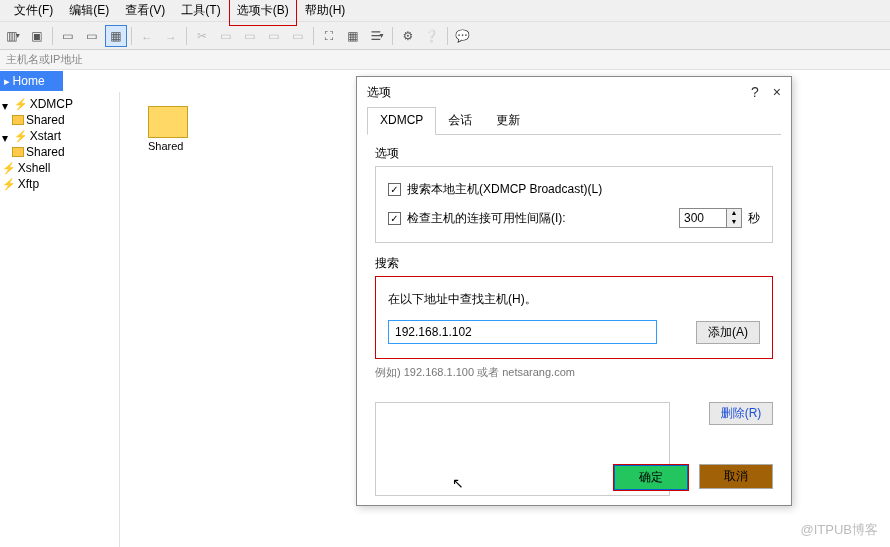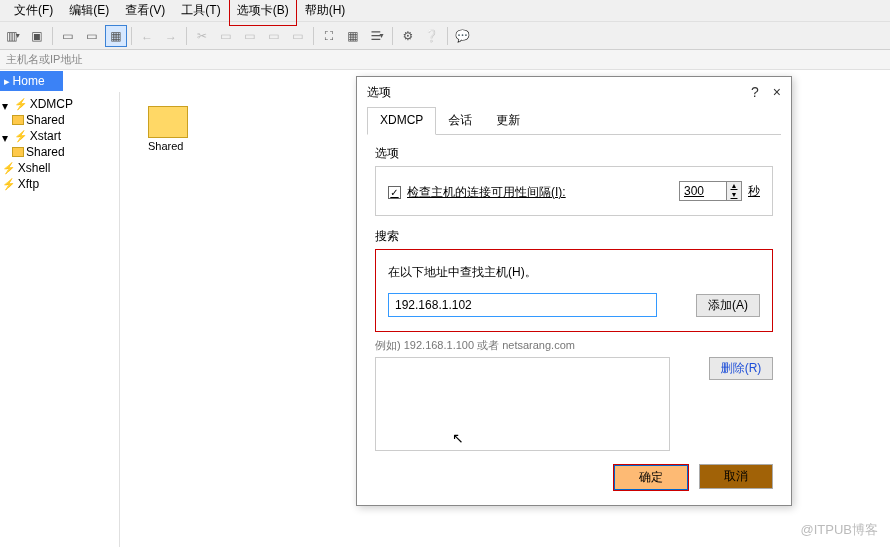--- a/index.html
+++ b/index.html
@@ -44,38 +44,38 @@
 .dlg-body { padding: 10px 18px; }
 
 .group { border: none; margin-bottom: 12px; }
 .group-title { font-size: 12px; margin-bottom: 4px; }
 .group-box { border: 1px solid #ccc; padding: 14px 12px; }
 .group-box.red { border: 1px solid #c00; }
 
 .chk-row { display: flex; align-items: center; gap: 6px; margin-bottom: 10px; }
 .chk { width: 13px; height: 13px; border: 1px solid #666; display: inline-flex; align-items: center; justify-content: center; font-size: 10px; }
 .chk::after { content: "✓"; }
-.spin-row { display: flex; align-items: flex-end; justify-content: space-between; text-decoration: underline; }
+.spin-row { display: flex; align-items: center; justify-content: space-between; }
 .spin-right { display: flex; align-items: center; gap: 6px; }
 .spin { display: flex; border: 1px solid #888; }
 .spin input { width: 46px; border: none; padding: 2px 4px; font-size: 12px; }
 .spin-btns { display: flex; flex-direction: column; border-left: 1px solid #888; }
 .spin-b { width: 14px; height: 9px; font-size: 7px; line-height: 7px; text-align: center; background: #eee; }
 
 .search-label { font-size: 12px; margin-bottom: 12px; }
 .input-row { display: flex; gap: 8px; align-items: center; }
 .host-input { flex: 1; border: 1px solid #3399ff; padding: 4px 6px; font-size: 12px; }
 .btn { width: 64px; height: 23px; border: 1px solid #aaa; background: #e9e9e9; font-size: 12px; cursor: default; margin-left: 31px; }
 .btn:disabled { color: #1d4ed8; }
-.example { font-size: 11px; color: #777; margin: 6px 0 4px 0; }
+.example { font-size: 11px; color: #777; margin: 6px 0 22px 0; }
 .listbox { border: 1px solid #ccc; height: 94px; position: relative; }
 .cursor-arrow { position: absolute; left: 76px; top: 72px; font-size: 14px; }
 
 .dlg-footer { position: absolute; bottom: 14px; right: 18px; display: flex; gap: 10px; }
-.btn-ok { width: 74px; height: 25px; border: 1px solid #0066cc; background: #fdba74; font-size: 12px; }
+.btn-ok { width: 74px; height: 25px; border: 1px solid #0066cc; background: #22c55e; font-size: 12px; }
 .btn-ok-wrap { border: 1px solid #c00; padding: 0; }
 .btn-cancel { width: 74px; height: 25px; border: 1px solid #aaa; background: #a16207; font-size: 12px; }
 
 .watermark { position: absolute; right: 12px; bottom: 8px; color: #bbb; font-size: 13px; }
 .tb-drop { font-size: 8px; margin-left: -2px; }
 </style>
 </head>
 <body>
 
 <div class="menubar">
@@ -151,20 +151,24 @@
   </div>
   <div class="dlg-tabs">
     <div class="dlg-tab active">XDMCP</div>
     <div class="dlg-tab">会话</div>
     <div class="dlg-tab">更新</div>
   </div>
   <div class="dlg-body">
     <div class="group">
       <div class="group-title">选项</div>
       <div class="group-box">
+        <div class="chk-row">
+          <span class="chk"></span>
+          <span>搜索本地主机(XDMCP Broadcast)(L)</span>
+        </div>
         <div class="spin-row">
           <div class="chk-row" style="margin-bottom:0">
             <span class="chk"></span>
             <span>检查主机的连接可用性间隔(I):</span>
           </div>
           <div class="spin-right">
             <div class="spin">
               <input value="300" style="">
               <div class="spin-btns">
                 <div class="spin-b">▲</div>

